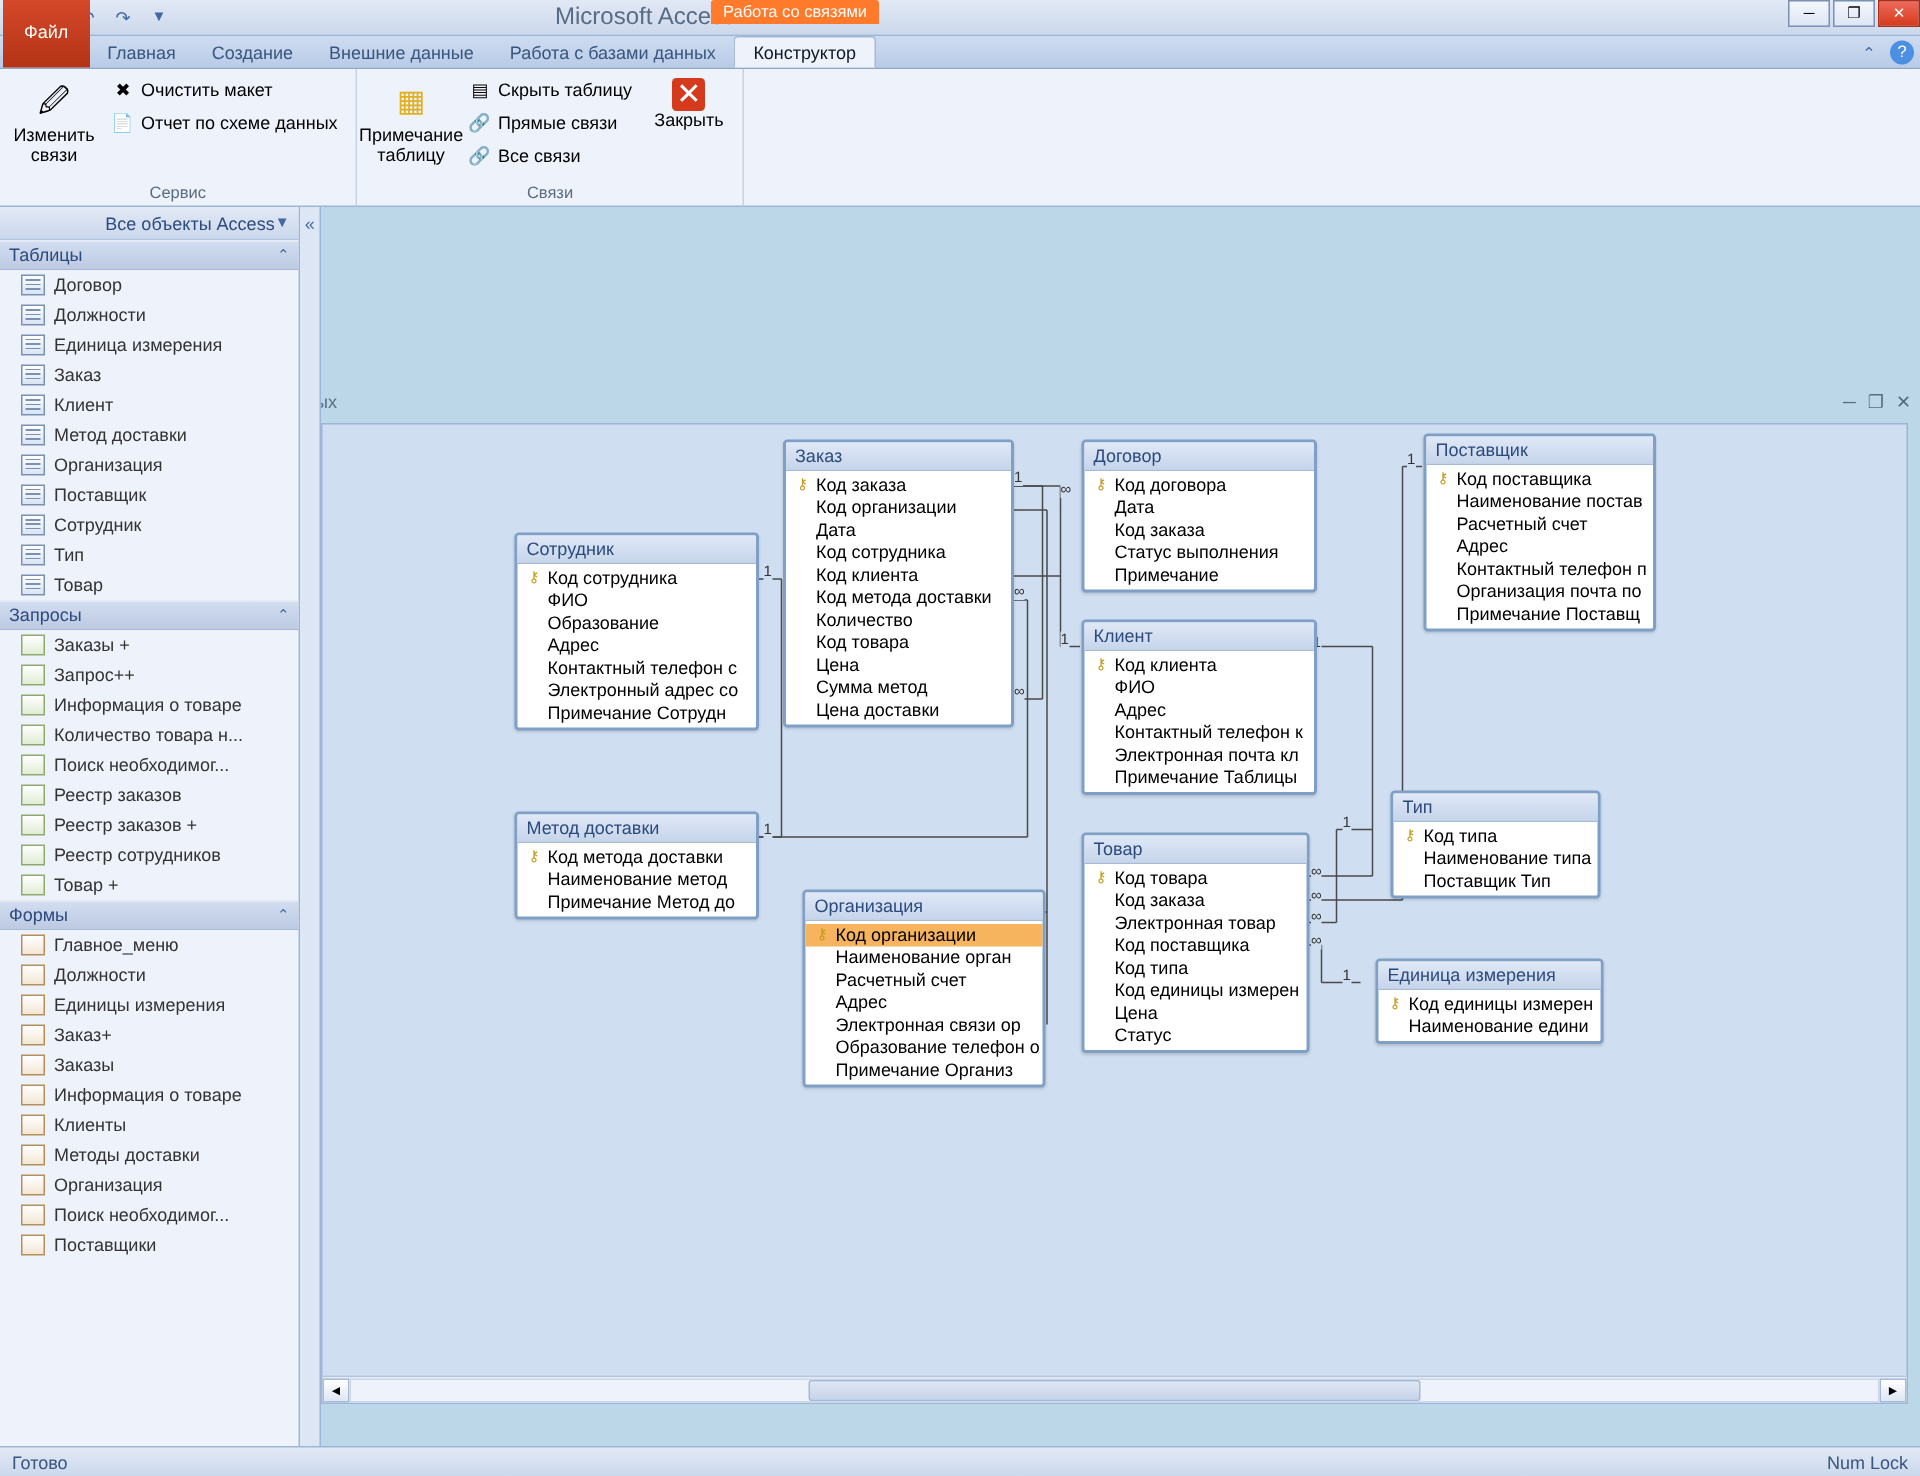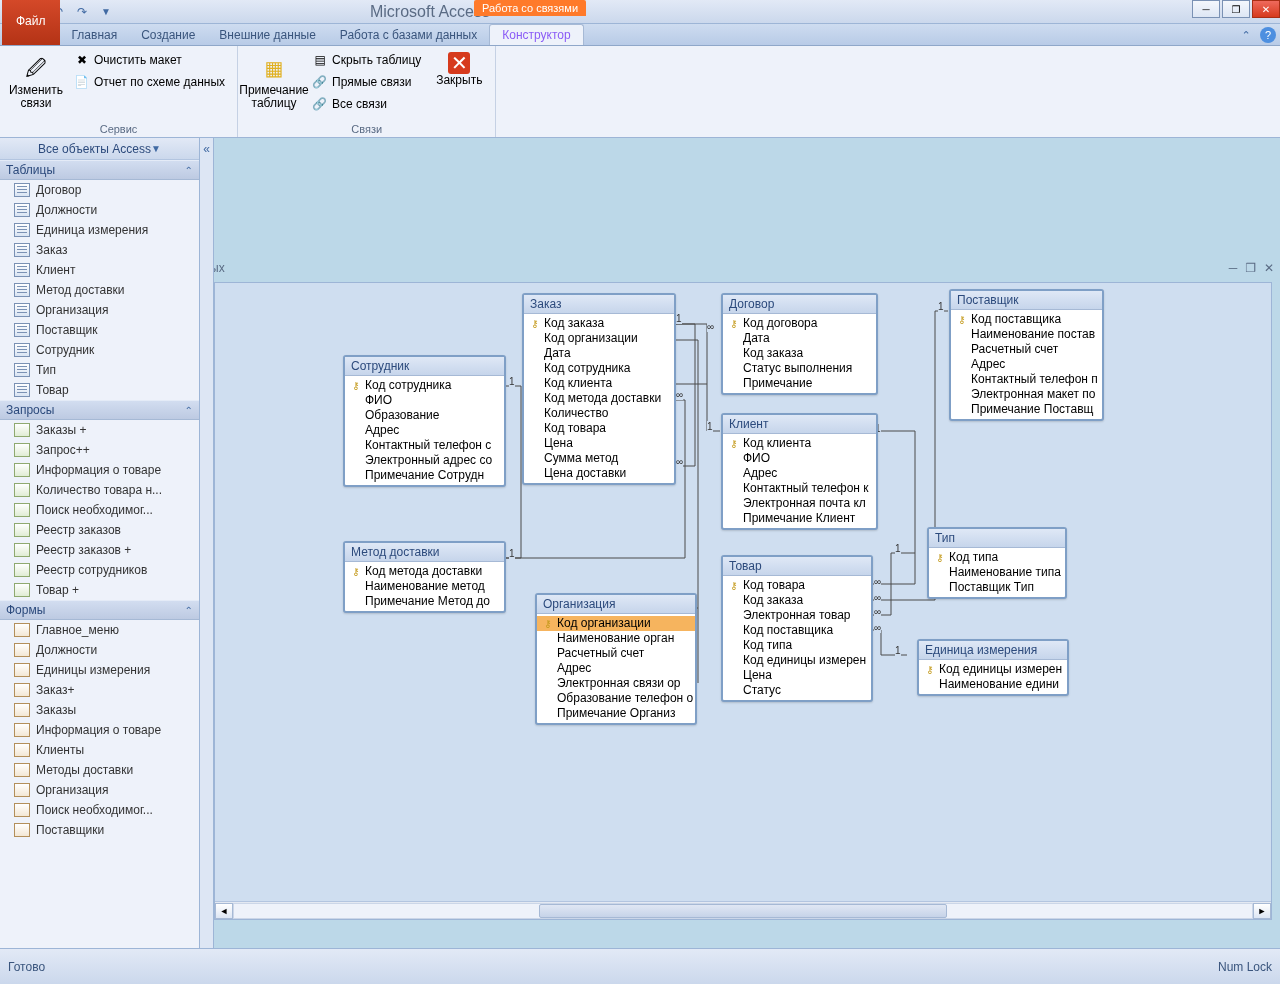--- a/index.html
+++ b/index.html
@@ -9,35 +9,35 @@
   .app-icon { width:18px; height:18px; background:#a23a3a; border-radius:2px; color:white; font-weight:bold; font-size:11px; display:flex; align-items:center; justify-content:center; }
   .qat-btn { width:20px; height:20px; display:flex; align-items:center; justify-content:center; color:#416aa3; cursor:pointer; border-radius:2px; }
   .title-center { position:absolute; left:180px; right:600px; text-align:center; color:#5a6b84; font-size:16px; }
   .title-context { position:absolute; left:474px; top:0; background:#ff7a2a; color:white; padding:2px 8px; font-size:11px; border-radius:2px 2px 0 0; }
   .winctrl { position:absolute; right:0; top:0; display:flex; }
   .winbtn { width:28px; height:18px; display:flex; align-items:center; justify-content:center; border:1px solid #7a91b4; background:linear-gradient(#f4f7fc,#dde6f4); margin-left:2px; cursor:pointer; font-size:10px; }
   .winbtn.close { background:linear-gradient(#ef6a5c,#d63a1d); color:white; border-color:#a82e15; }
   .tabrow { height:22px; background:linear-gradient(#cedcf0,#b8cbe7); display:flex; align-items:flex-end; padding-left:2px; position:relative; border-bottom:1px solid #8fa7c9; }
   .tab-file { background:linear-gradient(#d64a2a,#b43316); color:white; padding:17px 14px; border-radius:3px 3px 0 0; cursor:pointer; font-size:12px; }
   .tab-item { padding:3px 12px; color:#3a557d; cursor:pointer; }
-  .tab-item.active { background:#eef2fa; border:1px solid #a6b9d5; border-bottom:none; border-radius:3px 3px 0 0; color:#8b5cf6; }
+  .tab-item.active { background:#eef2fa; border:1px solid #a6b9d5; border-bottom:none; border-radius:3px 3px 0 0; color:#0f172a; }
   .helpbtns { position:absolute; right:4px; top:3px; display:flex; gap:6px; }
   .helpbtn { width:16px; height:16px; border-radius:50%; display:flex; align-items:center; justify-content:center; font-size:11px; cursor:pointer; }
   .ribbon { height:92px; background:#eef2fa; border-bottom:1px solid #9db5d6; display:flex; }
   .rgroup { border-right:1px solid #c5d1e4; padding:4px 8px 2px 8px; display:flex; flex-direction:column; }
   .rgroup-body { flex:1; display:flex; align-items:flex-start; gap:6px; }
   .rgroup-label { text-align:center; color:#5a6b84; font-size:11px; padding-top:2px; }
   .rbtn-large { display:flex; flex-direction:column; align-items:center; width:56px; cursor:pointer; padding:2px; border-radius:3px; text-align:center; line-height:1.1; }
   .ricon { width:32px; height:32px; display:flex; align-items:center; justify-content:center; font-size:20px; }
   .rbtn-small { display:flex; align-items:center; gap:4px; cursor:pointer; padding:2px 4px; border-radius:3px; white-space:nowrap; }
   .ricon-sm { width:16px; height:16px; display:flex; align-items:center; justify-content:center; font-size:12px; }
   .main { flex:1; display:flex; min-height:0; }
   .navpane { width:200px; background:#eef2fa; border-right:1px solid #9db5d6; display:flex; flex-direction:column; }
   .collapse-bar { width:14px; background:#dde6f4; border-right:1px solid #9db5d6; display:flex; align-items:flex-start; justify-content:center; padding-top:4px; color:#416aa3; cursor:pointer; }
-  .nav-header { height:22px; background:linear-gradient(#e2e9f6,#cbd8ec); display:flex; align-items:center; justify-content:center; padding:0 6px; border-bottom:1px solid #b3c5e0; color:#2c4a7c; font-weight:500; cursor:pointer; }
+  .nav-header { height:22px; background:linear-gradient(#e2e9f6,#cbd8ec); display:flex; align-items:center; justify-content:flex-end; padding:0 6px; border-bottom:1px solid #b3c5e0; color:#2c4a7c; font-weight:500; cursor:pointer; }
   .nav-group-header { background:linear-gradient(#d2ddf0,#bdcae2); padding:2px 6px; display:flex; align-items:center; justify-content:space-between; color:#2c4a7c; border-top:1px solid #e4ebf7; border-bottom:1px solid #a6b9d5; cursor:pointer; font-weight:500; }
   .nav-list { overflow:auto; flex:1; }
   .nav-item { display:flex; align-items:center; gap:6px; padding:3px 8px 3px 14px; cursor:pointer; color:#333; }
   .nav-icon { width:16px; height:14px; border:1px solid #7a91b4; background:linear-gradient(#fff,#d9e4f3); display:flex; align-items:center; justify-content:center; font-size:9px; flex-shrink:0; }
   .nav-icon.tbl::before { content:""; width:10px; height:8px; background:repeating-linear-gradient(#7a91b4 0 1px, transparent 1px 3px); }
   .nav-icon.qry { border-color:#8fa96f; background:linear-gradient(#fff,#e0ecd4); }
   .nav-icon.frm { border-color:#b38f5a; background:linear-gradient(#fff,#f3e7d4); }
   .workarea { flex:1; background:#bcd8e8; position:relative; overflow:hidden; }
   .doc-tabbar { position:absolute; top:120px; left:-8px; right:0; height:20px; display:flex; align-items:center; justify-content:space-between; padding-right:6px; color:#5a6b84; }
   .doc-tabbar .doc-controls { display:flex; gap:8px; font-size:11px; }
@@ -48,21 +48,21 @@
   .tb-field { display:flex; align-items:center; gap:4px; padding:0 6px; line-height:15px; white-space:nowrap; overflow:hidden; }
   .tb-field.selected { background:#f6b45e; }
   .keyicon { width:10px; height:10px; color:#c49a1b; font-size:10px; display:inline-flex; align-items:center; justify-content:center; flex-shrink:0; }
   .relmark { position:absolute; font-size:10px; color:#333; background:#cfdef0; }
   svg.relsvg { position:absolute; top:0; left:0; width:100%; height:100%; pointer-events:none; }
   svg.relsvg line { stroke:#4a4a4a; stroke-width:1; }
   .hscroll { position:absolute; left:0; right:0; bottom:0; height:18px; background:#e4e9f2; border-top:1px solid #b3c5e0; display:flex; align-items:center; }
   .hscroll .sbbtn { width:18px; height:16px; background:linear-gradient(#fff,#dde6f4); border:1px solid #a6b9d5; display:flex; align-items:center; justify-content:center; cursor:pointer; font-size:9px; }
   .hscroll .track { flex:1; height:16px; background:#eef2fa; border:1px solid #cbd6e8; position:relative; }
   .hscroll .thumb { position:absolute; left:30%; width:40%; top:0; bottom:0; background:linear-gradient(#e0e7f4,#c6d3e8); border:1px solid #a6b9d5; border-radius:2px; }
-  .statusbar { height:36px; background:linear-gradient(#e2e9f6,#cbd8ec); border-top:1px solid #9db5d6; display:flex; align-items:center; justify-content:space-between; padding:0 8px; color:#3a557d; }
+  .statusbar { height:20px; background:linear-gradient(#e2e9f6,#cbd8ec); border-top:1px solid #9db5d6; display:flex; align-items:center; justify-content:space-between; padding:0 8px; color:#3a557d; }
   .chev { font-size:10px; color:#416aa3; }
 </style>
 </head>
 <body>
 
 <div class="titlebar">
   <div class="qat">
     <div class="app-icon">A</div>
     <div class="qat-btn">💾</div>
     <div class="qat-btn">↶</div>
@@ -472,21 +472,21 @@
               <div class="tb-field">
                 <span class="keyicon"></span>
                 <span>Адрес</span>
               </div>
               <div class="tb-field">
                 <span class="keyicon"></span>
                 <span>Контактный телефон п</span>
               </div>
               <div class="tb-field">
                 <span class="keyicon"></span>
-                <span>Электронная макет по</span>
+                <span>Организация почта по</span>
               </div>
               <div class="tb-field">
                 <span class="keyicon"></span>
                 <span>Примечание Поставщ</span>
               </div>
             </div>
           </div>
           <div class="tablebox" style="left: 506px; top: 130px; width: 157px;">
             <div class="tb-header">Клиент</div>
             <div class="tb-body">
@@ -505,21 +505,21 @@
               <div class="tb-field">
                 <span class="keyicon"></span>
                 <span>Контактный телефон к</span>
               </div>
               <div class="tb-field">
                 <span class="keyicon"></span>
                 <span>Электронная почта кл</span>
               </div>
               <div class="tb-field">
                 <span class="keyicon"></span>
-                <span>Примечание Клиент</span>
+                <span>Примечание Таблицы</span>
               </div>
             </div>
           </div>
           <div class="tablebox" style="left: 712px; top: 244px; width: 140px;">
             <div class="tb-header">Тип</div>
             <div class="tb-body">
               <div class="tb-field">
                 <span class="keyicon">⚷</span>
                 <span>Код типа</span>
               </div>

